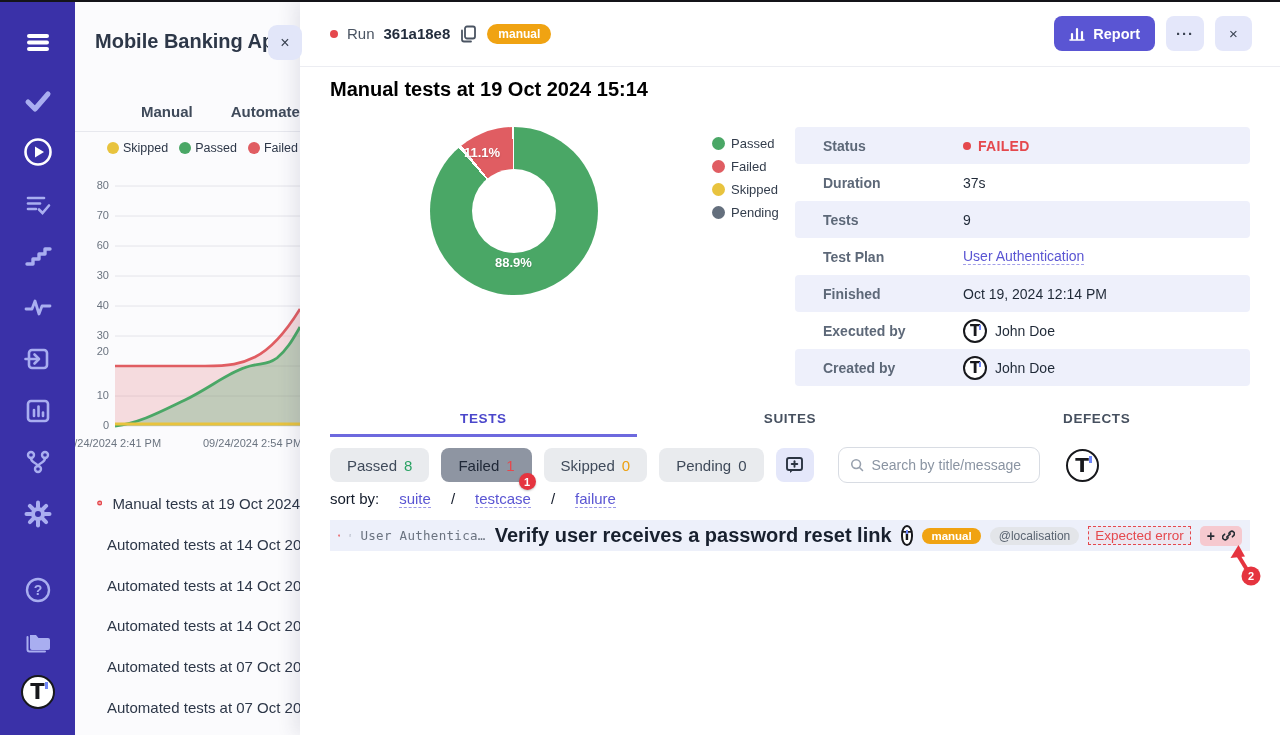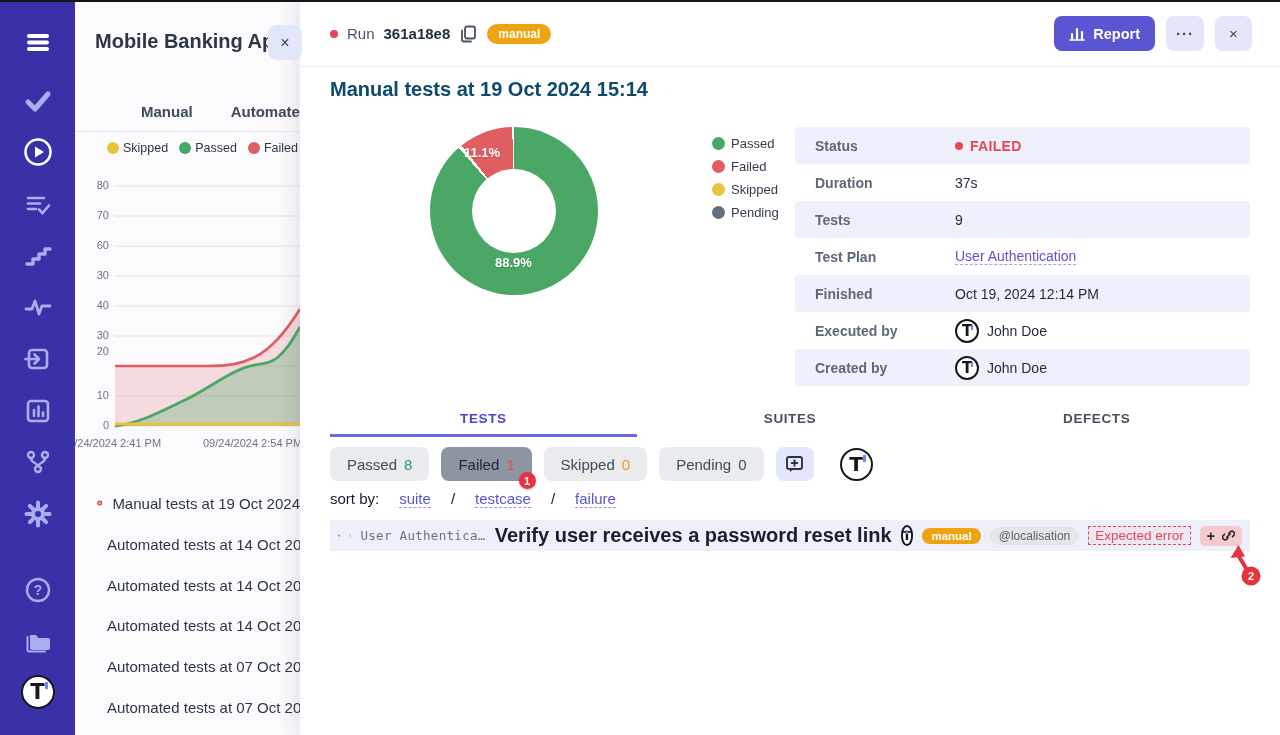--- a/index.html
+++ b/index.html
@@ -33,36 +33,36 @@
   .close-left { position:absolute; left:-32px; top:25px; width:34px; height:35px; background:#e2e6f9; border-radius:9px; display:flex; align-items:center; justify-content:center; font-size:16px; color:#3a4352; cursor:pointer; z-index:30; }
   .run-info { position:absolute; left:30px; top:0; height:67px; display:flex; align-items:center; gap:9px; }
   .reddot { width:8px; height:8px; border-radius:50%; background:#e5484d; }
   .run-word { font-size:15px; color:#4a5462; }
   .run-id { font-size:15px; font-weight:bold; color:#232d3d; }
   .badge-manual { background:#f0a312; color:#fff; font-size:12px; font-weight:bold; padding:3px 11px; border-radius:11px; }
   .hdr-btns { position:absolute; right:28px; top:16px; display:flex; gap:11px; }
   .btn-report { height:35px; padding:0 15px; border-radius:8px; background:#5a55d3; color:#fff; font-size:14.5px; font-weight:bold; display:flex; align-items:center; gap:8px; cursor:pointer; }
   .btn-sq { min-width:37px; height:35px; padding:0 10px; border-radius:8px; background:#e4e7fa; color:#3a4352; font-size:15px; display:flex; align-items:center; justify-content:center; cursor:pointer; }
 
-  .o-title { position:absolute; left:30px; top:78px; font-size:20px; font-weight:bold; color:#0c4a6e; }
+  .o-title { position:absolute; left:30px; top:78px; font-size:20px; font-weight:bold; color:#000000; }
 
   
   .donut { position:absolute; left:130px; top:127px; width:168px; height:168px; border-radius:50%;
     background:conic-gradient(#4aa766 0deg 318.8deg, #fff 318.8deg 321.2deg, #e05d62 321.2deg 358.8deg, #fff 358.8deg 360deg); }
   .donut-hole { position:absolute; left:42px; top:42px; width:84px; height:84px; border-radius:50%; background:#fff; }
   .donut-lab { position:absolute; color:#fff; font-weight:bold; font-size:13px; text-shadow:0 1px 2px rgba(0,0,0,.18); }
   .dl-fail { left:34px; top:18px; }
   .dl-pass { left:65px; top:128px; }
   .d-legend { position:absolute; left:412px; top:136px; display:flex; flex-direction:column; gap:8px; }
   .d-leg-item { display:flex; align-items:center; gap:6px; font-size:13px; color:#333d4c; }
   .dot13 { width:13px; height:13px; border-radius:50%; }
 
   
   .details { position:absolute; left:495px; top:127px; width:455px; }
-  .d-row { height:37px; display:flex; align-items:center; padding-left:20px; font-size:14px; border-radius:4px; }
+  .d-row { height:37px; display:flex; align-items:center; padding-left:28px; font-size:14px; border-radius:4px; }
   .d-row.alt { background:#eef0fb; }
   .d-lab { width:140px; font-weight:bold; color:#5d6878; }
   .d-val { color:#1f2937; display:flex; align-items:center; gap:8px; }
   .v-failed { color:#e5484d; font-weight:bold; letter-spacing:.3px; display:flex; align-items:center; gap:7px; }
   .v-link { color:#5a55d3; border-bottom:1px dashed #a3a0ea; cursor:pointer; }
 
   
   .tlogo { border:2px solid #17181c; border-radius:50%; background:#fff; color:#17181c; font-weight:bold;
     display:flex; align-items:center; justify-content:center; position:relative; font-family:"DejaVu Sans", sans-serif; }
   .tlogo::after { content:""; position:absolute; background:#6f86f7; }
@@ -447,20 +447,27 @@
         <span class="c-pend">0</span>
       </div>
       <div class="cbtn">
         <svg width="19" height="18" viewBox="0 0 19 18">
           <rect x="2" y="2" width="15" height="12" rx="2" stroke="#2b3442" stroke-width="1.9" fill="none"></rect>
           <path d="M5 14 L5 17 L8.5 14" fill="#2b3442"></path>
           <line x1="9.5" y1="5.2" x2="9.5" y2="10.8" stroke="#2b3442" stroke-width="1.9" stroke-linecap="round"></line>
           <line x1="6.7" y1="8" x2="12.3" y2="8" stroke="#2b3442" stroke-width="1.9" stroke-linecap="round"></line>
         </svg>
       </div>
+      <div class="search">
+        <svg width="16" height="16" viewBox="0 0 16 16">
+          <circle cx="7" cy="7" r="5" stroke="#98a1ae" stroke-width="1.8" fill="none"></circle>
+          <line x1="10.8" y1="10.8" x2="14.3" y2="14.3" stroke="#98a1ae" stroke-width="1.8" stroke-linecap="round"></line>
+        </svg>
+        <input type="text" placeholder="Search by title/message" style="">
+      </div>
       <div class="av-wrap">
         <span class="tlogo t33">
             <span>T</span>
           </span>
       </div>
     </div>
 
     <div class="sort-row">
       <span>sort by:</span>
       <span class="slink">suite</span>

